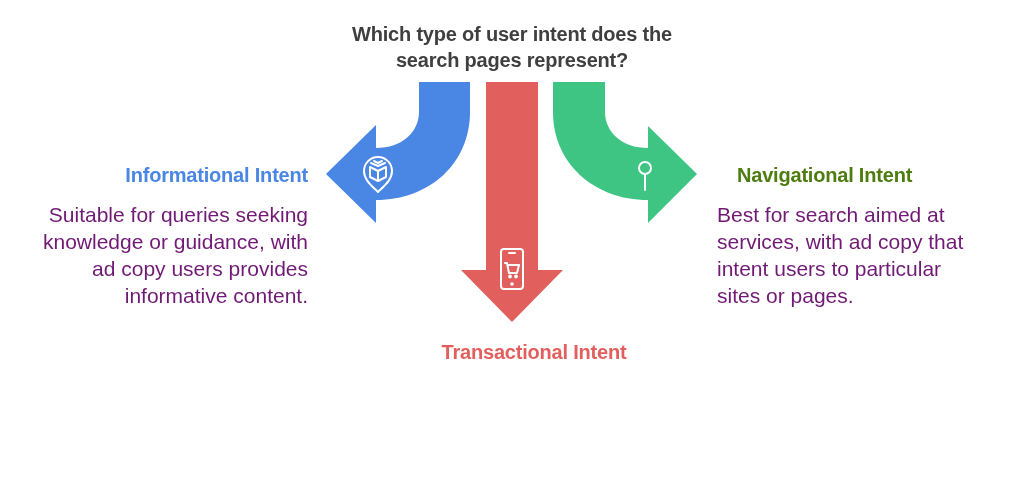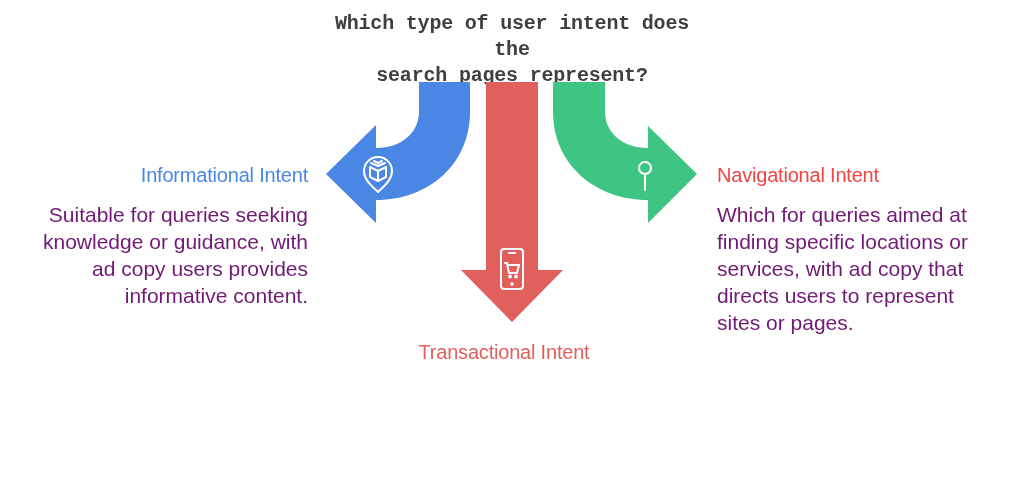--- a/index.html
+++ b/index.html
@@ -1,26 +1,26 @@
 <!DOCTYPE html>
 <html><head>
   <meta charset="utf-8">
   <style>
     html, body { margin: 0; padding: 0; background: #ffffff; }
     body { width: 1024px; height: 499px; position: relative; overflow: hidden;
       font-family: "Liberation Sans", "DejaVu Sans", sans-serif; }
-    .question { position: absolute; left: 312px; top: 11px; width: 400px; text-align: center;
-      font-weight: bold; font-size: 20px; line-height: 26px; color: #3f3f3f; letter-spacing: -0.2px; font-family: Liberation Mono, monospace; }
+    .question { position: absolute; left: 312px; top: 21px; width: 400px; text-align: center;
+      font-weight: bold; font-size: 20px; line-height: 26px; color: #3f3f3f; letter-spacing: -0.2px; }
     svg.arrows { position: absolute; left: 0; top: 0; }
     .block { position: absolute; }
-    .block .title { font-weight: normal; font-size: 20px; line-height: 24px; margin-bottom: 14px; letter-spacing: -0.2px; }
+    .block .title { font-weight: bold; font-size: 20px; line-height: 24px; margin-bottom: 14px; letter-spacing: -0.2px; padding-left: 20px; }
     .block .body { font-size: 21px; line-height: 27px; color: #701a75; }
     .left { left: 0; width: 308px; top: 163px; text-align: right; }
     .right { left: 717px; width: 300px; top: 163px; text-align: left; }
-    .bottom { left: 344px; width: 320px; top: 340px; text-align: center; }
+    .bottom { left: 364px; width: 320px; top: 340px; text-align: center; }
   </style>
 </head>
 <body>
 
 <div class="question">
   <div>Which type of user intent does the</div>
   <div>search pages represent?</div>
 </div>
 
 <svg class="arrows" width="1024" height="499" viewBox="0 0 1024 499">
@@ -65,21 +65,20 @@
     <div>ad copy users provides</div>
     <div>informative content.</div>
   </div>
 </div>
 
 <div class="block bottom">
   <div class="title" style="color:#E15F5C">Transactional Intent</div>
 </div>
 
 <div class="block right">
-  <div class="title" style="color:#ef4444">Navigational Intent</div>
+  <div class="title" style="color:#4d7c0f">Navigational Intent</div>
   <div class="body">
-    <div>Which for queries aimed at</div>
-    <div>finding specific locations or</div>
+    <div>Best for search aimed at</div>
     <div>services, with ad copy that</div>
-    <div>directs users to represent</div>
+    <div>intent users to particular</div>
     <div>sites or pages.</div>
   </div>
 </div>
 
 </body></html>

